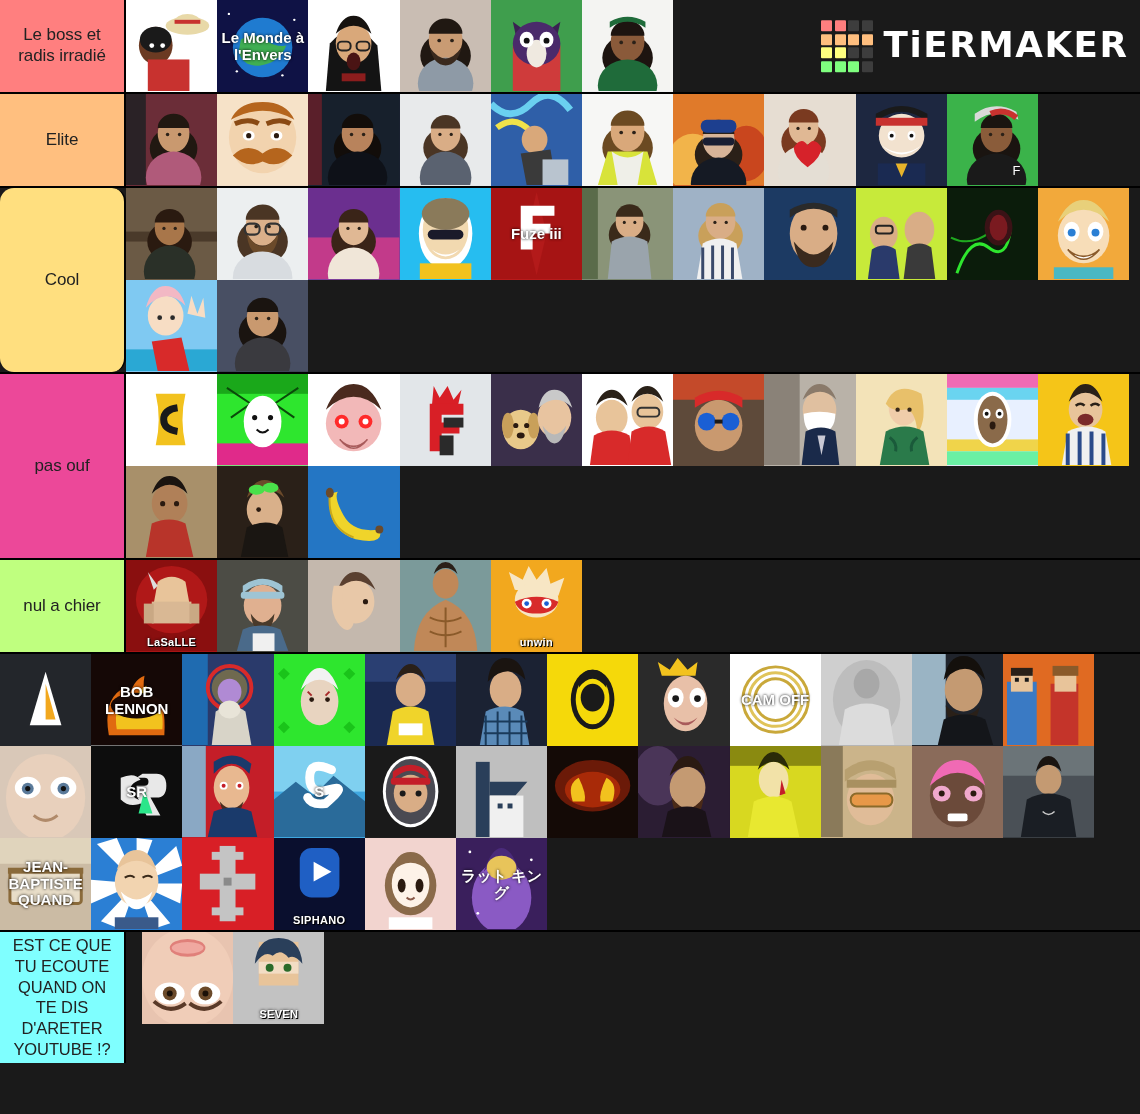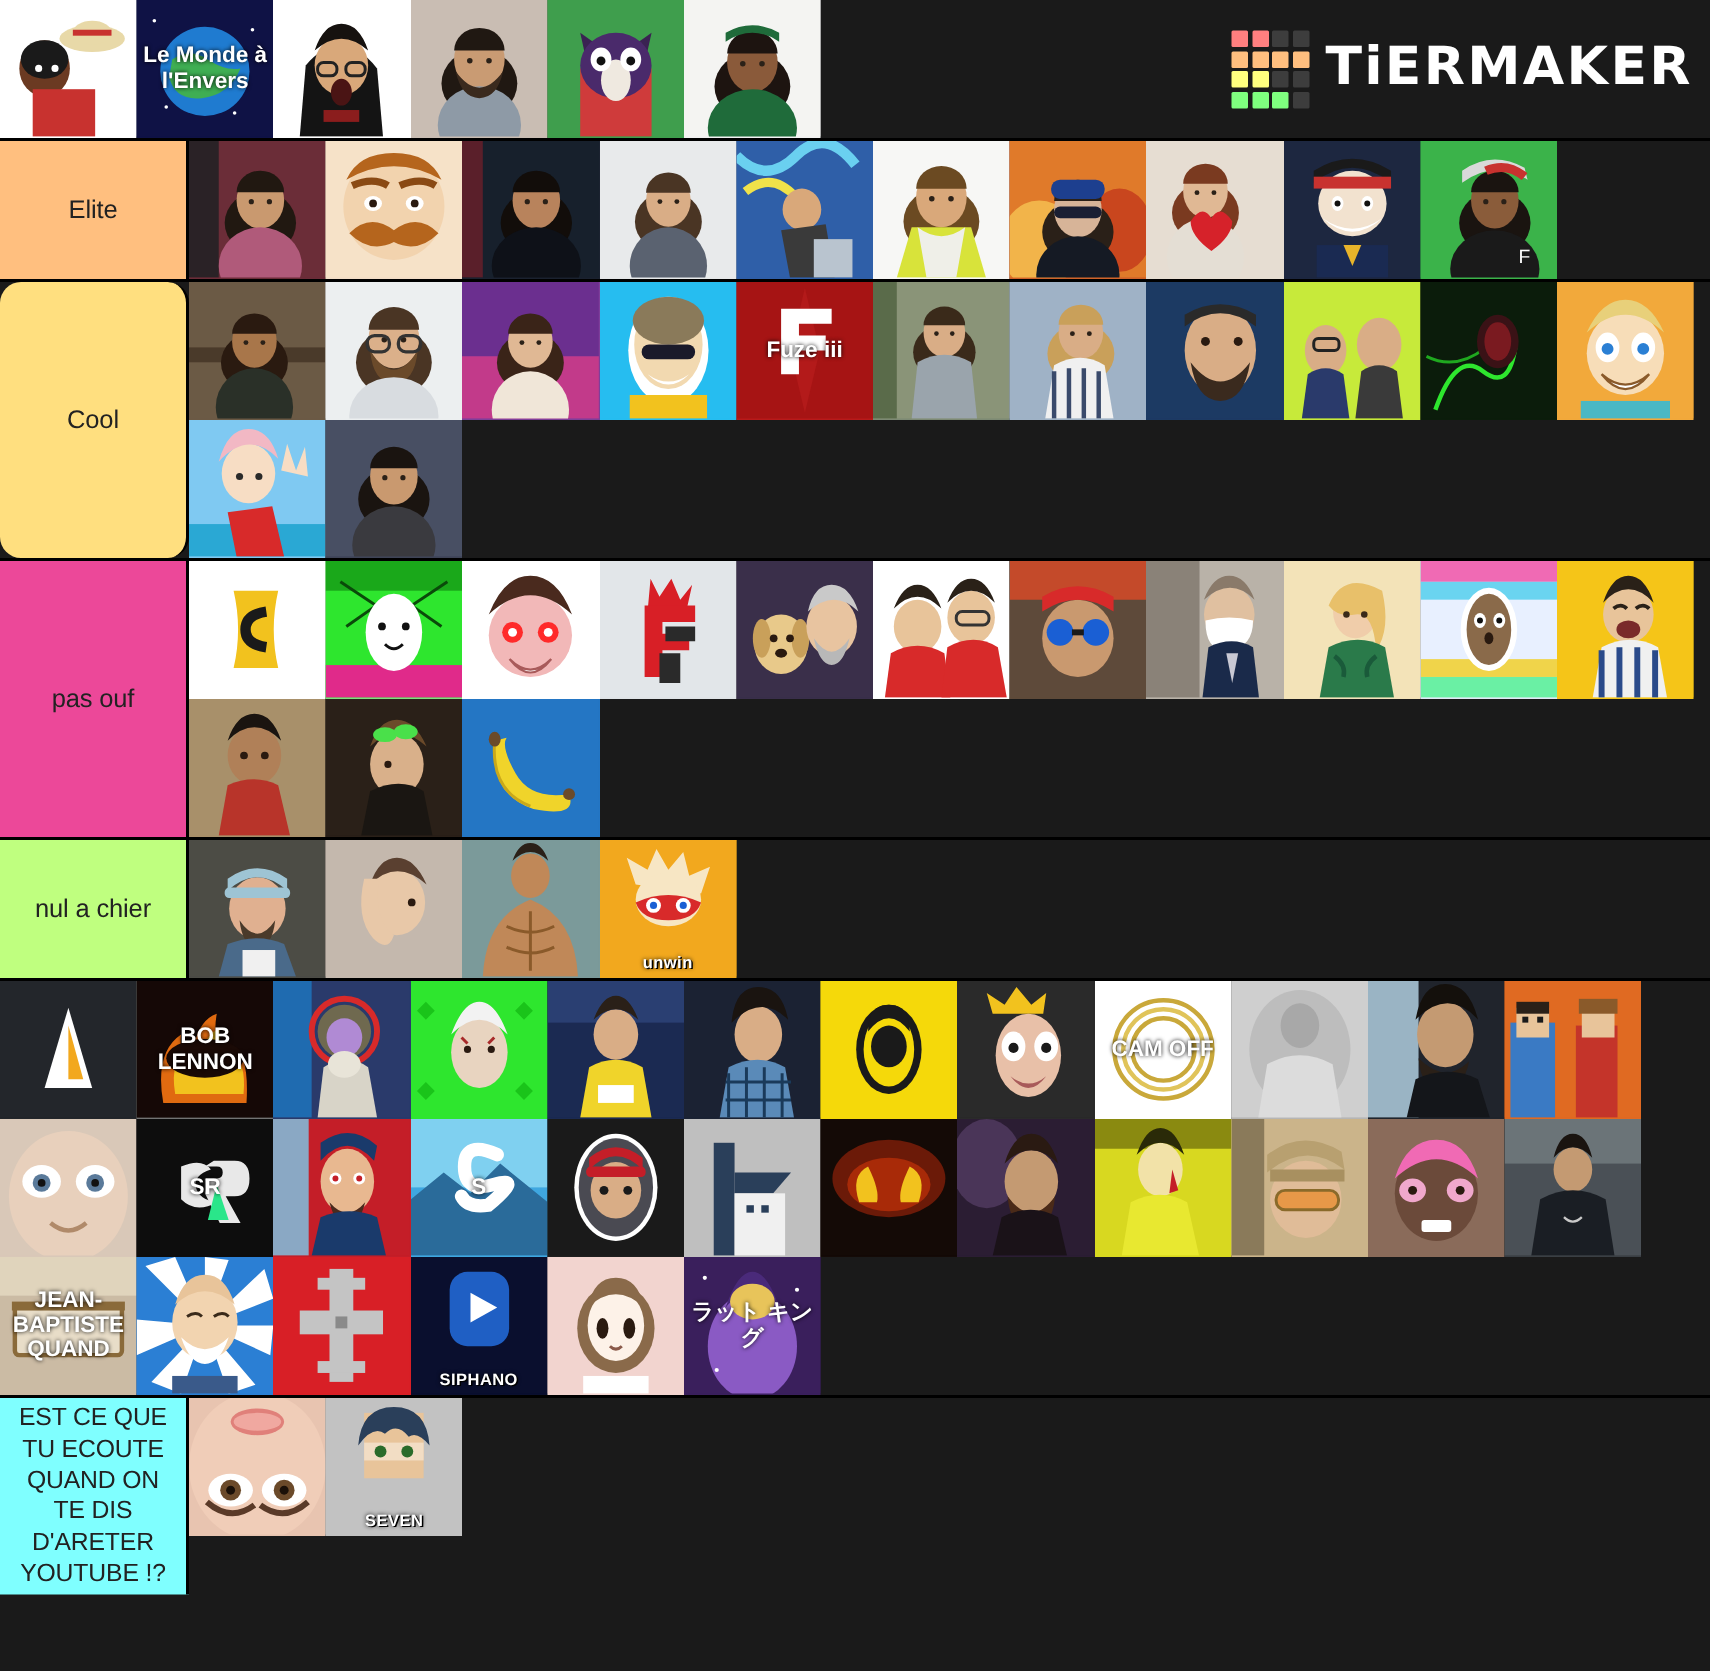--- a/index.html
+++ b/index.html
@@ -21,21 +21,21 @@
   }
 
   
   .tier-row {
     display: flex;
     align-items: stretch;
     border-bottom: 2px solid #000;
     background: #1a1a1a;
     position: relative;
   }
-  .tier-row:last-child { border-bottom: none; }
+  .tier-row:last-child { border-bottom: none; gap: 16px; }
 
   .tier-label {
     width: 126px;
     min-width: 126px;
     border-right: 2px solid #000;
     display: flex;
     align-items: center;
     justify-content: center;
     text-align: center;
     color: #222;
@@ -120,20 +120,21 @@
     font-family: "DejaVu Sans", sans-serif;
     line-height: 1;
     transform: scaleX(1.02);
   }
 </style>
 </head>
 <body>
 
 <div id="board">
     <div class="tier-row" style="min-height: 94px;">
+      <div class="tier-label" style="background: rgb(255, 127, 127);">Le boss et radis irradié</div>
       <div class="tier-items">
         <div class="cell" style="background: rgb(255, 255, 255);">
           <svg class="art" viewBox="0 0 92 92" preserveAspectRatio="none">
             <rect width="92" height="92" fill="#ffffff"></rect>
             <rect width="92" height="92" fill="#fff"></rect>
             <ellipse cx="30" cy="46" rx="17" ry="19" fill="#6b3a22"></ellipse>
             <ellipse cx="30" cy="40" rx="16" ry="13" fill="#1a1a1a"></ellipse>
             <rect x="22" y="60" width="42" height="32" fill="#c8322f"></rect>
             <ellipse cx="62" cy="26" rx="22" ry="9" fill="#e8d9a8"></ellipse>
             <ellipse cx="62" cy="22" rx="13" ry="8" fill="#e8d9a8"></ellipse>
@@ -708,20 +709,33 @@
             <path d="M22 28 q-3 34 24 44" stroke="#c9a81a" stroke-width="2" fill="none"></path>
             <ellipse cx="22" cy="27" rx="4" ry="5" fill="#6b4a2a"></ellipse>
             <ellipse cx="72" cy="64" rx="4" ry="4" fill="#6b4a2a"></ellipse>
           </svg>
         </div>
       </div>
     </div>
     <div class="tier-row" style="min-height: 94px;">
       <div class="tier-label" style="background: rgb(191, 255, 127);">nul a chier</div>
       <div class="tier-items">
+        <div class="cell" style="background: rgb(168, 20, 20);">
+          <svg class="art" viewBox="0 0 92 92" preserveAspectRatio="none">
+            <rect width="92" height="92" fill="#a81414"></rect>
+            <rect width="92" height="92" fill="#8a0f0f"></rect>
+            <ellipse cx="46" cy="40" rx="36" ry="34" fill="#b01818"></ellipse>
+            <path d="M32 22 q14 -10 28 0 l4 22 h-36z" fill="#e8c49a"></path>
+            <rect x="26" y="42" width="40" height="22" fill="#d9b894"></rect>
+            <rect x="18" y="44" width="10" height="20" fill="#c9a884"></rect>
+            <rect x="64" y="44" width="10" height="20" fill="#c9a884"></rect>
+            <path d="M22 12 l10 14 l-4 4z" fill="#ddd"></path>
+          </svg>
+          <div class="cap">LaSaLLE</div>
+        </div>
         <div class="cell" style="background: rgb(76, 76, 69);">
           <svg class="art" viewBox="0 0 92 92" preserveAspectRatio="none">
             <rect width="92" height="92" fill="#4c4c45"></rect>
             <rect width="92" height="92" fill="#4c4c45"></rect>
             <ellipse cx="46" cy="46" rx="19" ry="21" fill="#e0b090"></ellipse>
             <path d="M26 34 q20 -18 40 0 l0 -8 q-20 -14 -40 0z" fill="#9ec4d4"></path>
             <rect x="24" y="32" width="44" height="7" rx="3" fill="#9ec4d4"></rect>
             <path d="M34 54 q12 18 24 0 q-2 18 -12 18 t-12 -18z" fill="#4a3a2a"></path>
             <path d="M20 92 L26 70 q20 -8 38 0 l8 22z" fill="#4a6a8a"></path>
             <rect x="36" y="74" width="22" height="18" fill="#f0f0f0"></rect>

